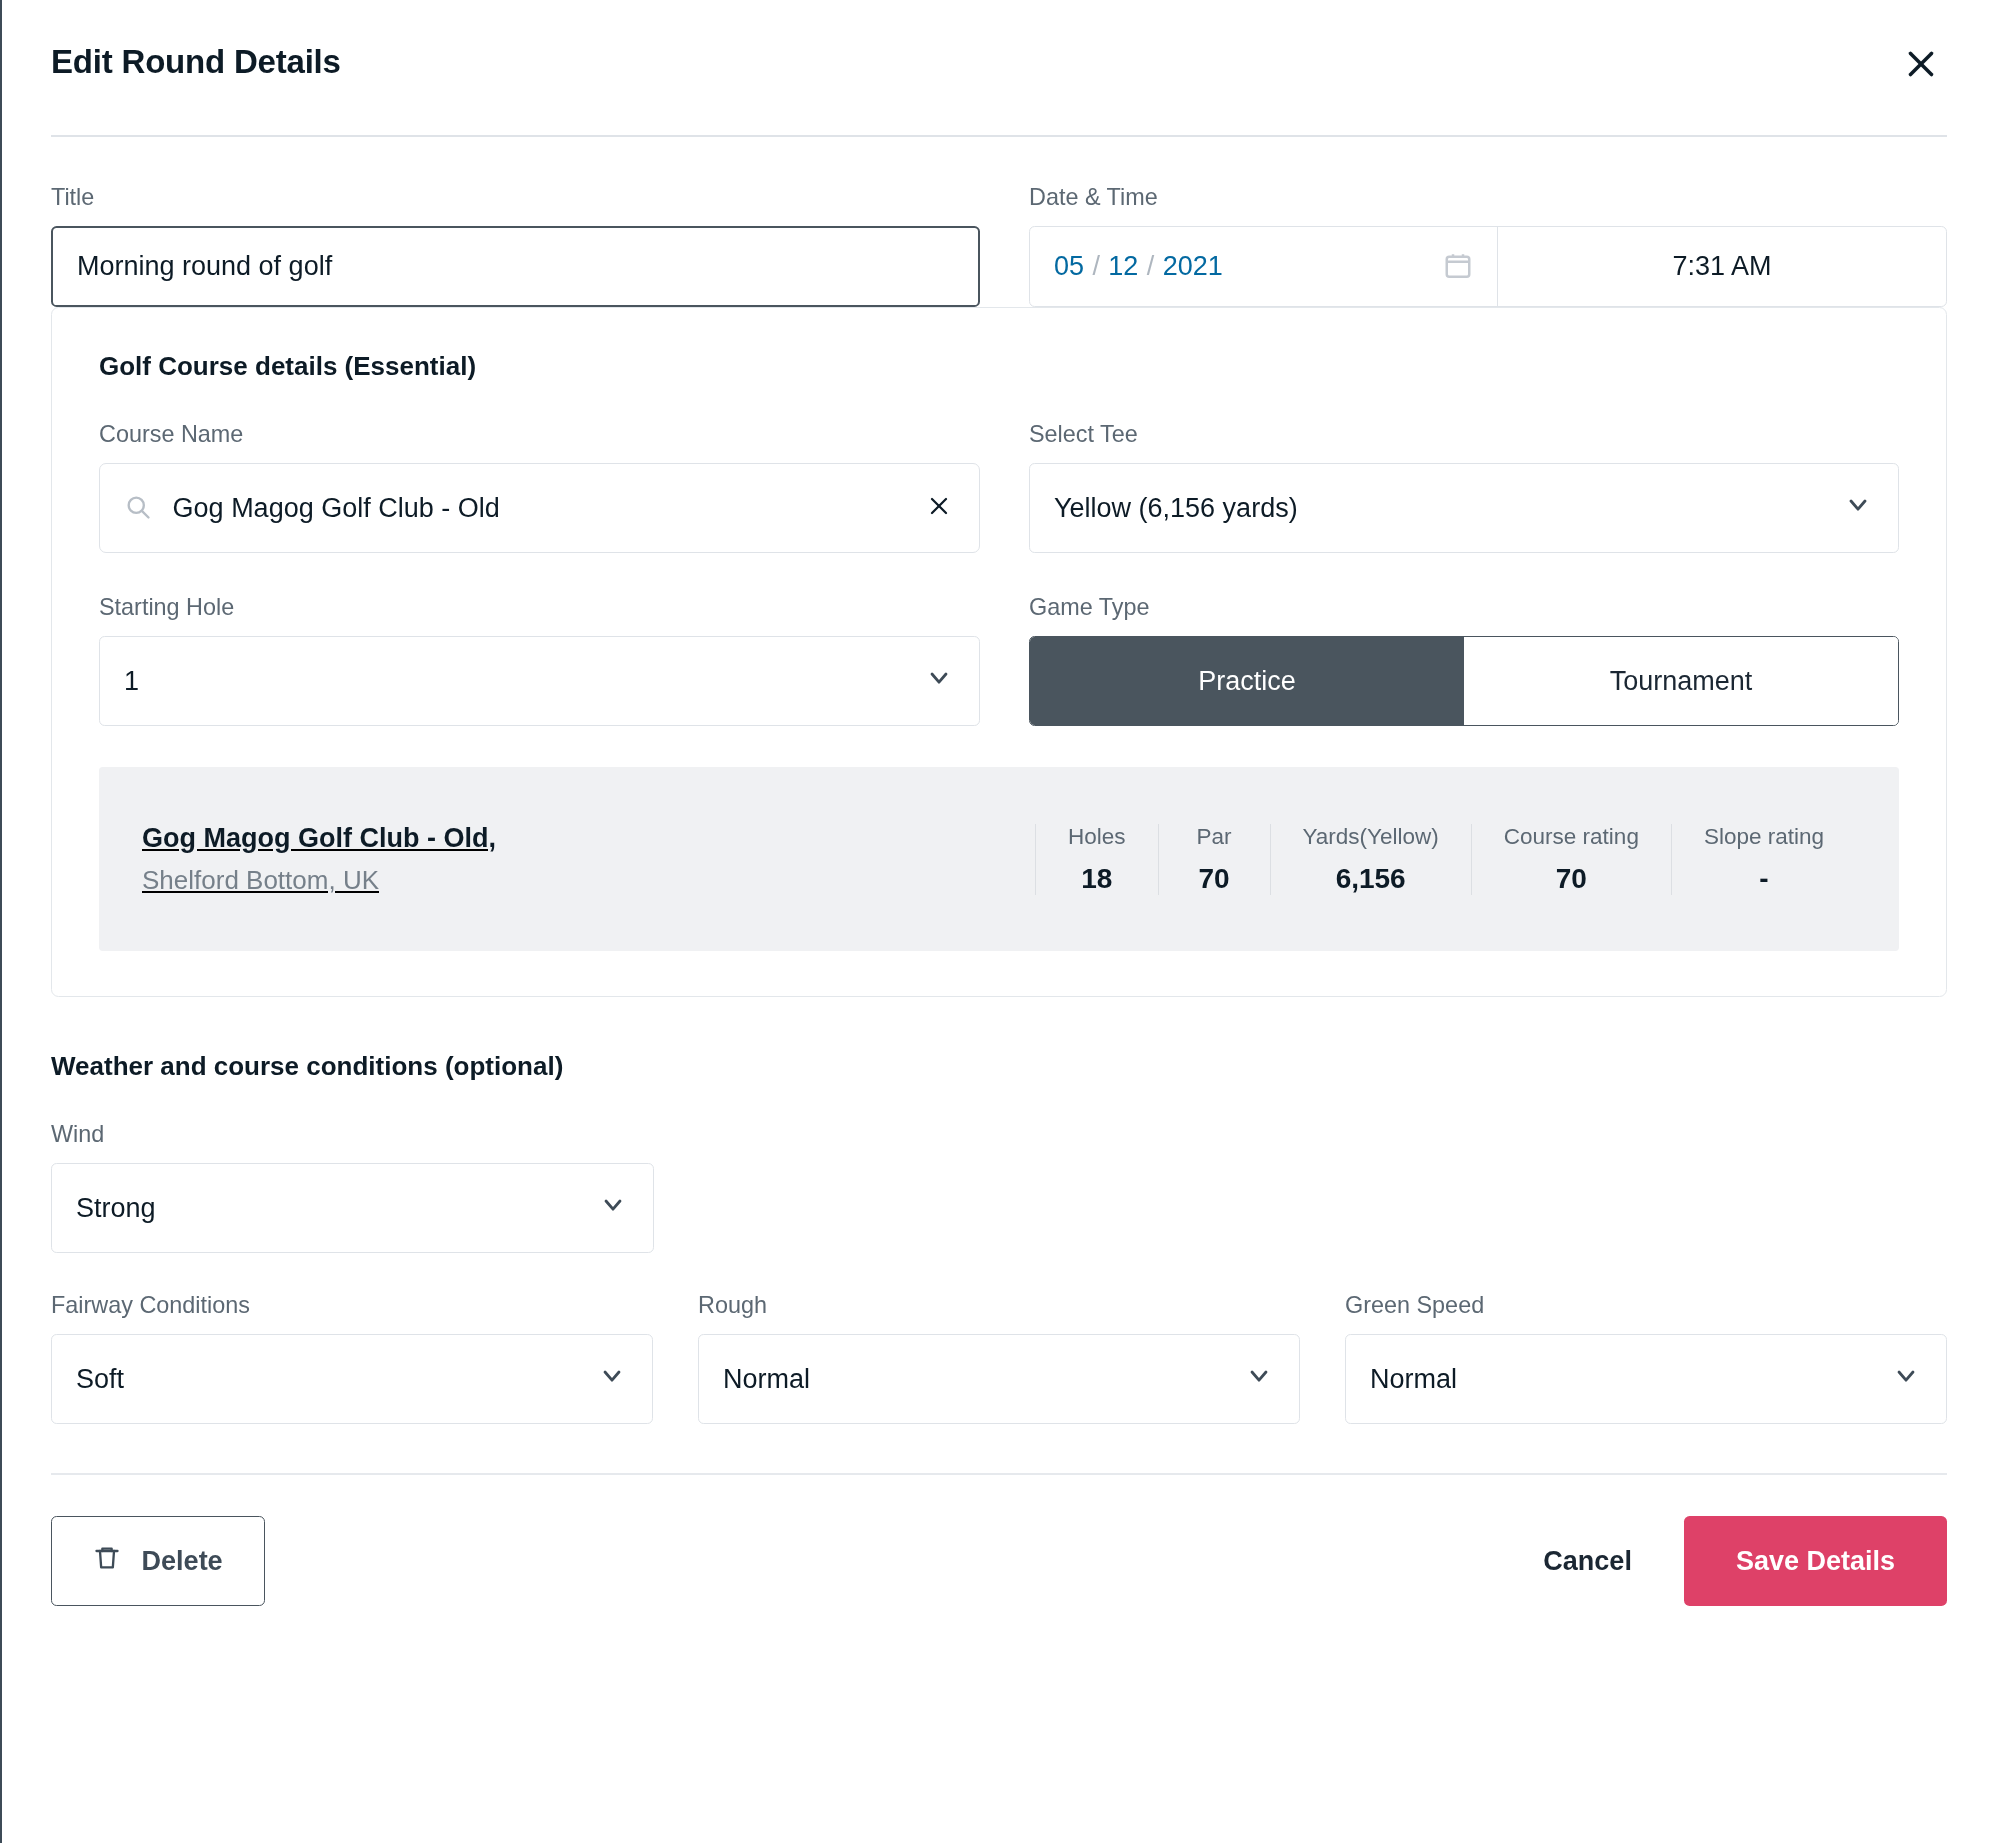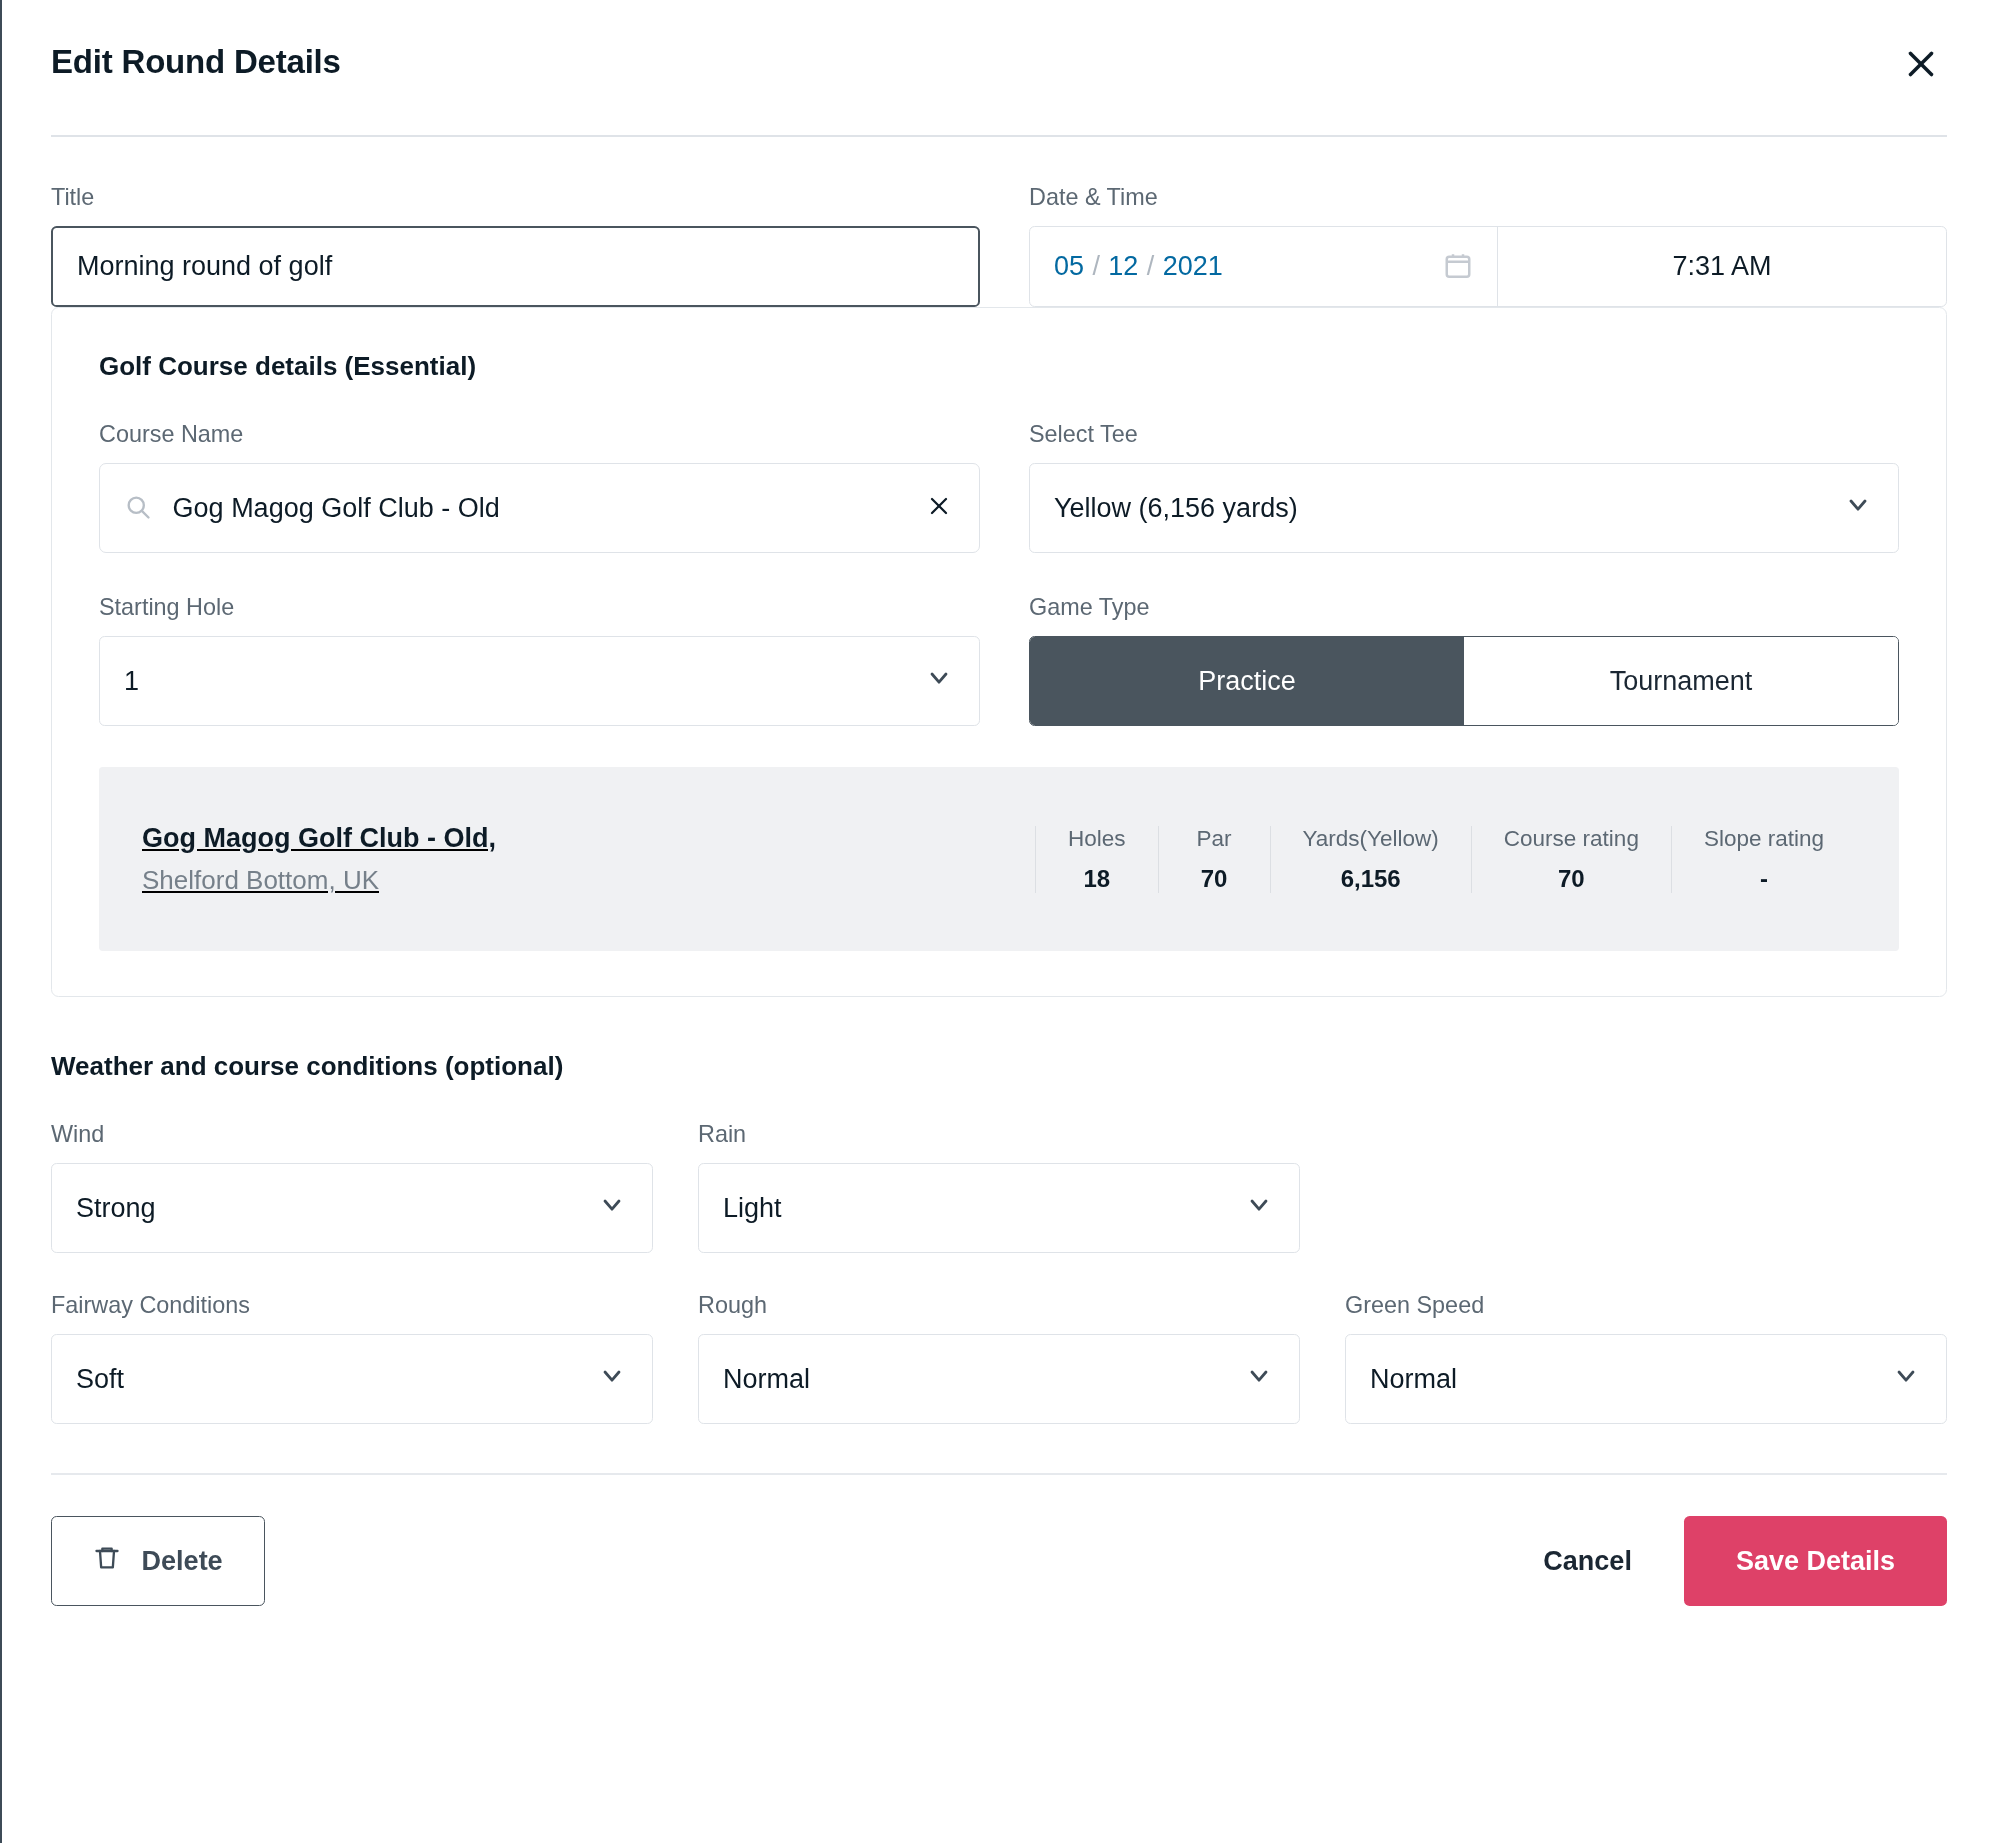--- a/index.html
+++ b/index.html
@@ -229,21 +229,21 @@
     text-align: center;
     min-width: 112px;
   }
   .stat-label {
     font-size: 22.5px;
     color: #5c6873;
     margin-bottom: 13px;
     white-space: nowrap;
   }
   .stat-value {
-    font-size: 24px;
+    font-size: 28px;
     font-weight: bold;
     color: #0d1b26;
   }
 
   
   .weather-heading {
     margin-top: 54px;
     font-size: 26px;
     font-weight: bold;
     color: #0d1b26;
@@ -441,31 +441,20 @@
     </div>
   </div>
 
   <div class="weather-heading">Weather and course conditions (optional)</div>
 
   <div class="weather-row">
     <div class="wcol">
       <span class="field-label">Wind</span>
       <div class="select-box">
         <span>Strong</span>
-        <span class="chev">
-          <svg width="28" height="28" viewBox="0 0 24 24" fill="none" stroke="#3e4b57" stroke-width="2.4" stroke-linecap="round" stroke-linejoin="round">
-              <polyline points="6 9 12 16 18 9"></polyline>
-            </svg>
-        </span>
-      </div>
-    </div>
-    <div class="wcol">
-      <span class="field-label">Rain</span>
-      <div class="select-box">
-        <span>Light</span>
         <span class="chev">
           <svg width="28" height="28" viewBox="0 0 24 24" fill="none" stroke="#3e4b57" stroke-width="2.4" stroke-linecap="round" stroke-linejoin="round">
               <polyline points="6 9 12 16 18 9"></polyline>
             </svg>
         </span>
       </div>
     </div>
     <div class="wcol"></div>
   </div>
 

